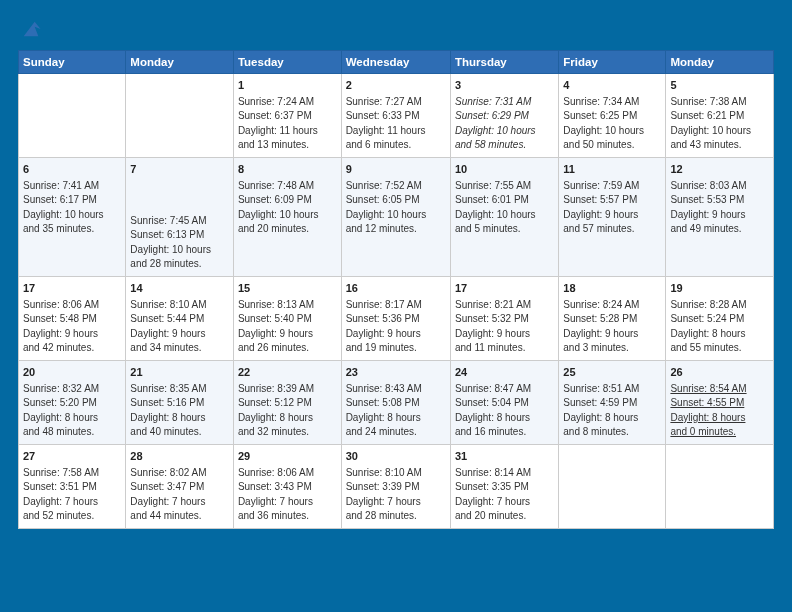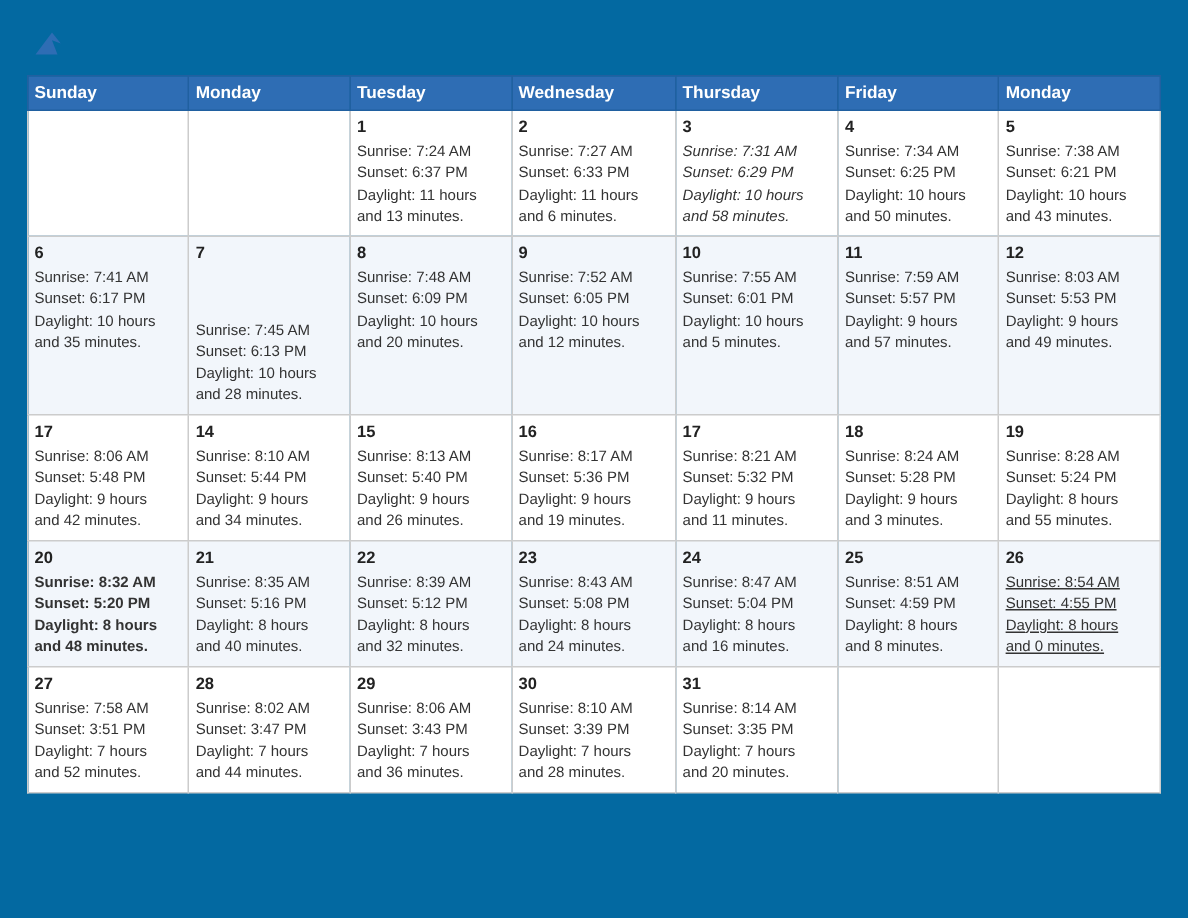--- a/index.html
+++ b/index.html
@@ -269,21 +269,21 @@
             <span class="day-num">19</span>
             <div class="day-info" style="white-space: pre-line;">Sunrise: 8:28 AM
 Sunset: 5:24 PM
 Daylight: 8 hours
 and 55 minutes.</div>
           </td>
         </tr>
         <tr>
           <td>
             <span class="day-num">20</span>
-            <div class="day-info" style="white-space: pre-line; font-weight: bold;">Sunrise: 8:32 AM
+            <div class="day-info" style="white-space: pre-line;">Sunrise: 8:32 AM
 Sunset: 5:20 PM
 Daylight: 8 hours
 and 48 minutes.</div>
           </td>
           <td>
             <span class="day-num">21</span>
             <div class="day-info" style="white-space: pre-line;">Sunrise: 8:35 AM
 Sunset: 5:16 PM
 Daylight: 8 hours
 and 40 minutes.</div>

